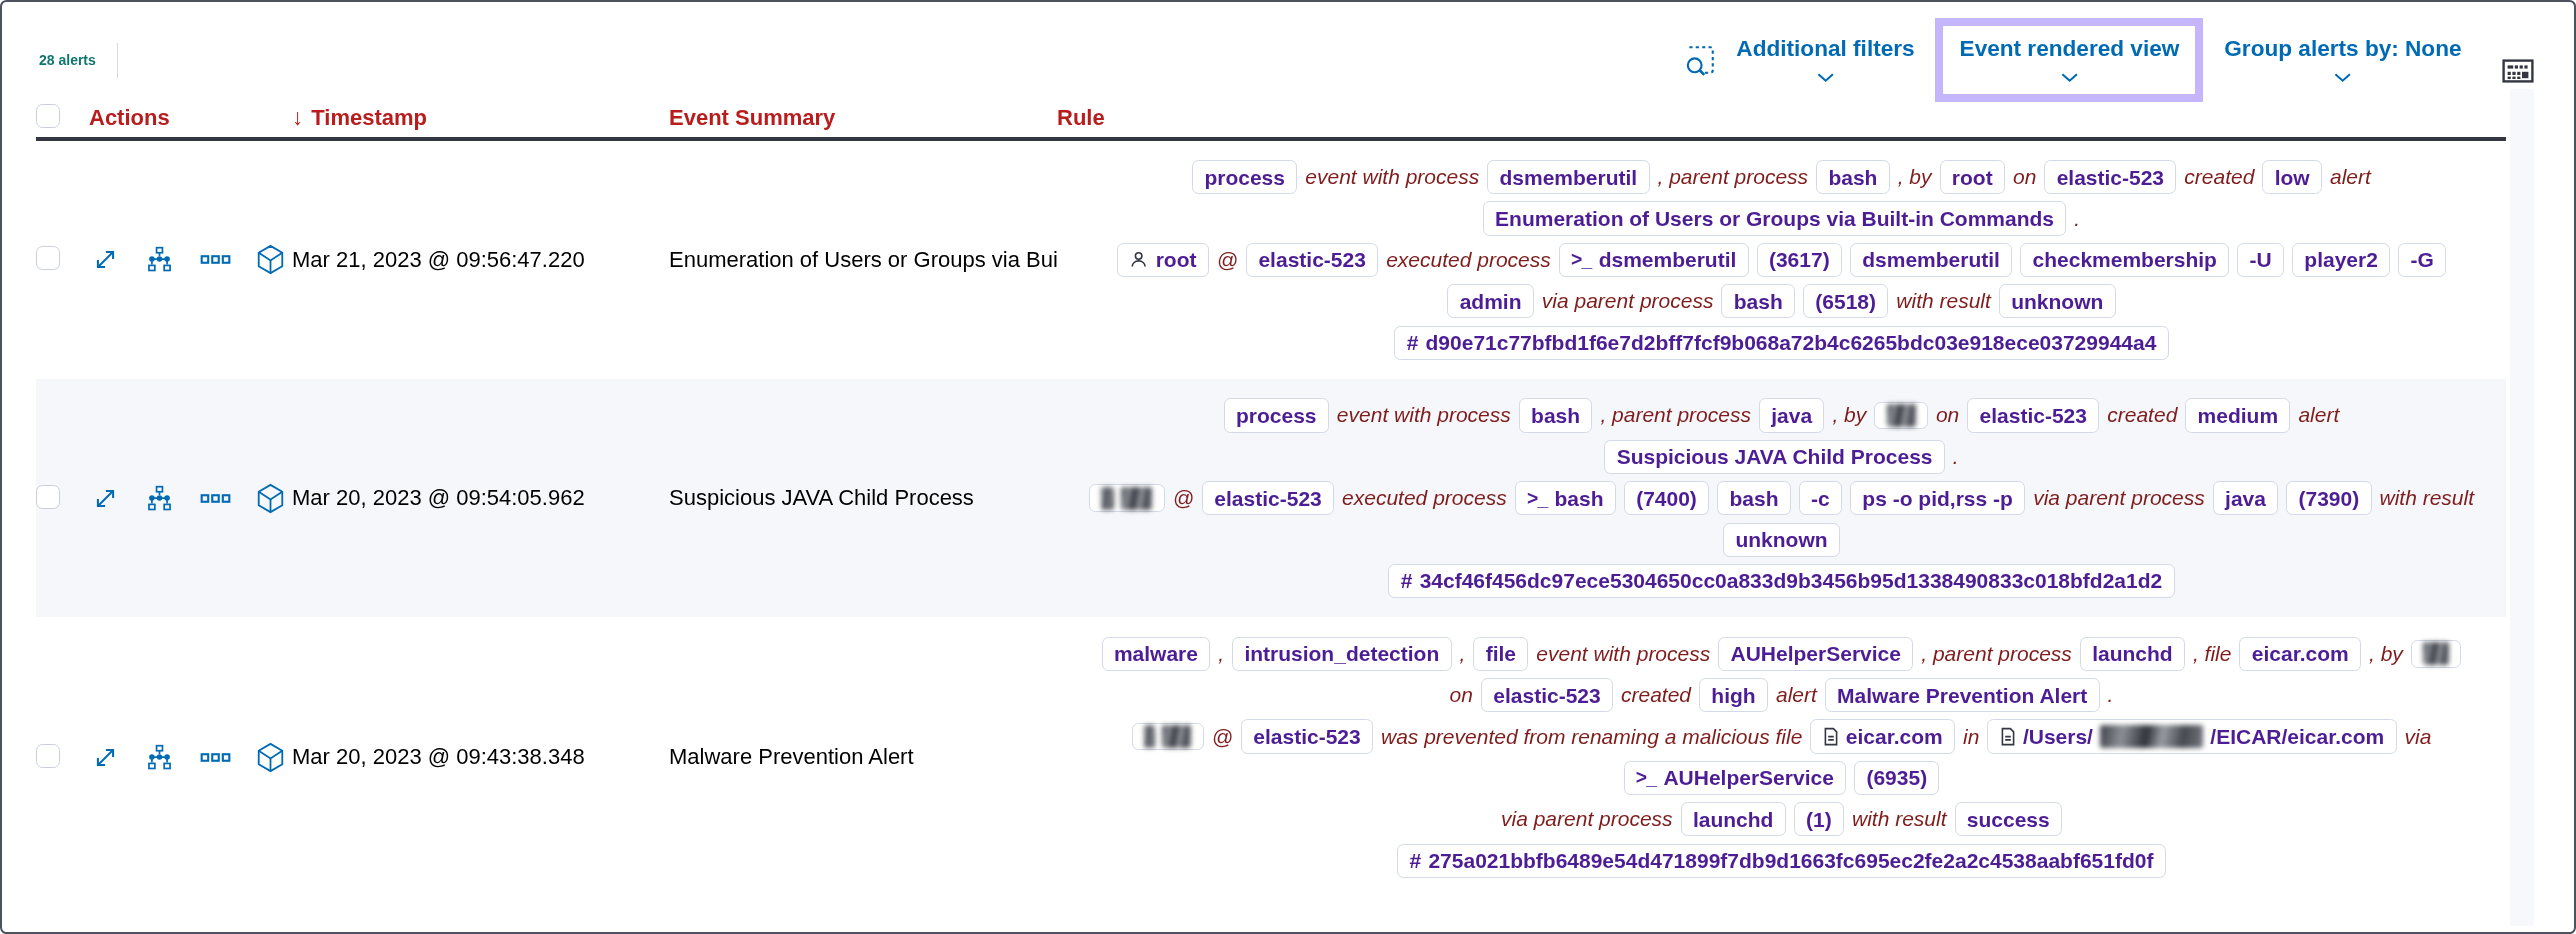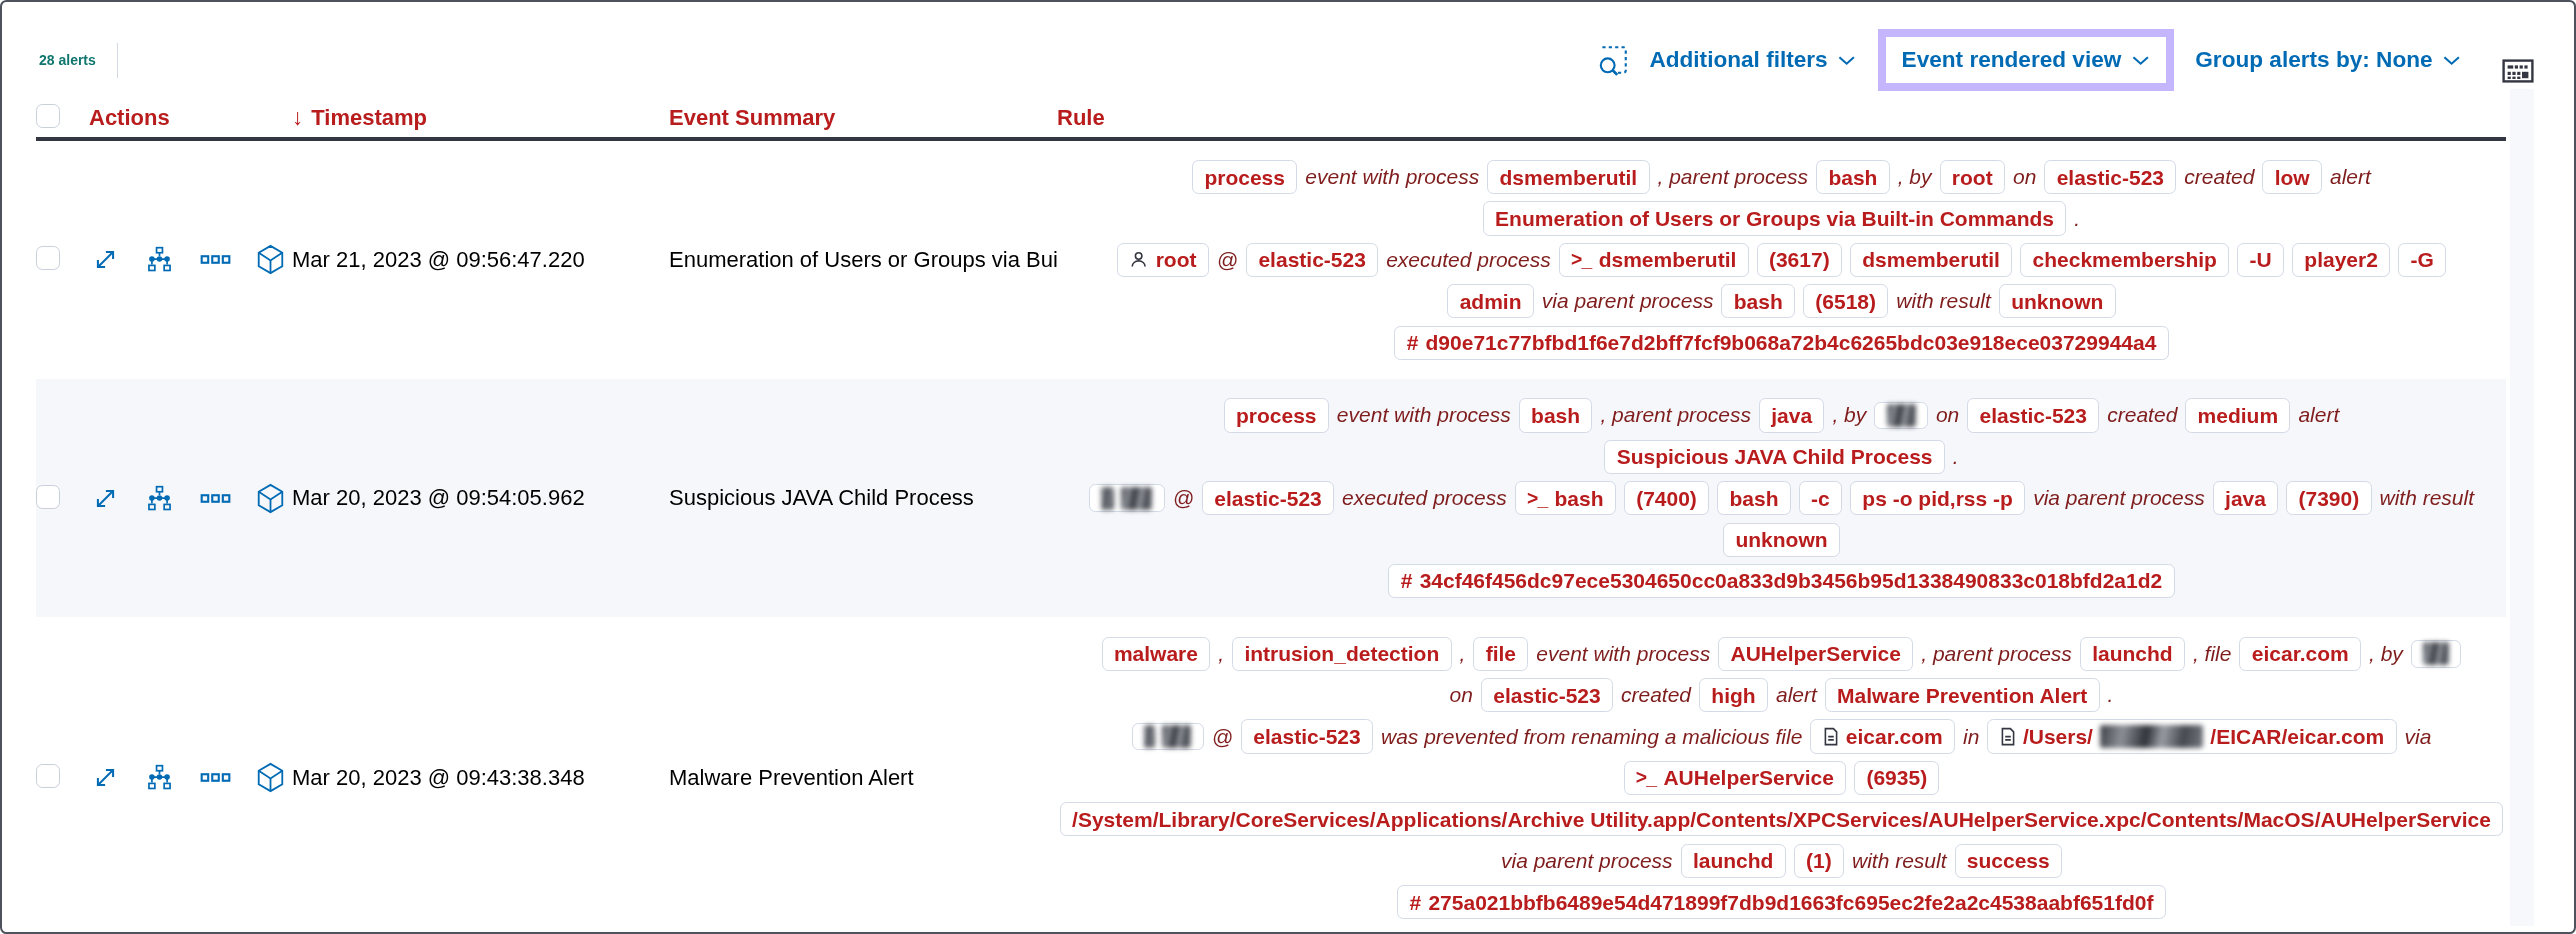--- a/index.html
+++ b/index.html
@@ -10,21 +10,21 @@
 
   
   .toolbar { display:flex; justify-content:space-between; align-items:center;
     margin:24px 37px 4.8px 37px; height:68px; }
   .toolbar-left { display:flex; align-items:center; gap:21px; }
   .alerts-count { font-size:14px; font-weight:700; color:#0f766e; }
   .vdiv { width:1.6px; height:35px; background:#d3dae6; }
   .toolbar-right { display:flex; align-items:center; gap:6.4px; }
   .link-btn { display:inline-flex; align-items:center; gap:9.7px; background:none; border:none;
     cursor:pointer; font-family:inherit; font-size:22.6px; font-weight:600; color:#006bb4;
-    padding:4.8px 9.7px; white-space:nowrap; }
+    padding:4.8px 9.7px; white-space:nowrap;flex-direction:column; }
   .icon-btn { background:none; border:none; cursor:pointer; padding:3.2px; display:inline-flex; }
   .highlight-box { border:8px solid #c4b5fd; background:#fff; padding:4.8px 6.4px; margin:0 4.8px; }
   .kbd-btn { margin-top:21px; margin-left:21px; }
 
   
   .table { margin:0 68px 0 34px; position:relative; }
   .grid-row { display:grid; grid-template-columns:53px 203px 377px 388px 1fr; align-items:center; }
   .thead { height:42px; border-bottom:4px solid #343741; }
   .th { font-size:22px; font-weight:700; color:#b91c1c; }
   .th-ts { display:flex; align-items:center; gap:8px; cursor:pointer; }
@@ -33,21 +33,21 @@
     background:#fff; display:inline-block; cursor:pointer; }
   .row { padding:19.3px 0; }
   .row.striped { background:#f5f7fb; }
   .actions-cell { display:flex; align-items:center; gap:19.3px; }
   .ts-cell, .rule-cell { font-size:22px; color:#000000; white-space:nowrap; overflow:hidden; }
   .summary-cell { display:flex; flex-direction:column; align-items:center; gap:7.2px; overflow:hidden; }
   .sline { display:flex; align-items:center; gap:8px; white-space:nowrap; max-width:100%; }
   .stext { font-size:21px; color:#7f1d1d;font-style:italic; }
   .badge { display:inline-flex; align-items:center; gap:7.2px; background:#fff;
     border:1.6px solid #d3dae6; border-radius:6.4px; padding:1.6px 11.3px; font-size:21px;
-    font-weight:600; color:#b91c1c; line-height:29px; white-space:nowrap; cursor:pointer;justify-content:flex-end; }
+    font-weight:600; color:#4c1d95; line-height:29px; white-space:nowrap; cursor:pointer;justify-content:flex-end; }
   .badge .bicon { display:inline-flex; align-items:center; }
   .term-glyph { font-weight:700; font-size:19.3px; letter-spacing:-0.8px; }
   .blur-block { display:inline-block; height:22.6px; border-radius:2.4px; vertical-align:middle;
     background:linear-gradient(100deg,#3c3f46 0%,#8d9097 22%,#2f3238 45%,#9a9da4 60%,#45484f 80%,#75787f 100%);
     filter:blur(2.4px); }
 
   
   .scroll-track { position:absolute; right:40px; top:87px; bottom:6.4px; width:24px;
     background:#f6f8fb; border-radius:1.6px; }
 
@@ -535,25 +535,20 @@
             <div class="sline">
               <span class="badge">
                 <span class="bicon term-glyph">&gt;_</span>
                 <span>AUHelperService</span>
               </span>
               <span class="badge">
                 <span>(6935)</span>
               </span>
             </div>
             <div class="sline">
-              <span class="badge">
-                <span>/System/Library/CoreServices/Applications/Archive Utility.app/Contents/XPCServices/AUHelperService.xpc/Contents/MacOS/AUHelperService</span>
-              </span>
-            </div>
-            <div class="sline">
               <span class="stext">via parent process</span>
               <span class="badge">
                 <span>launchd</span>
               </span>
               <span class="badge">
                 <span>(1)</span>
               </span>
               <span class="stext">with result</span>
               <span class="badge">
                 <span>success</span>

